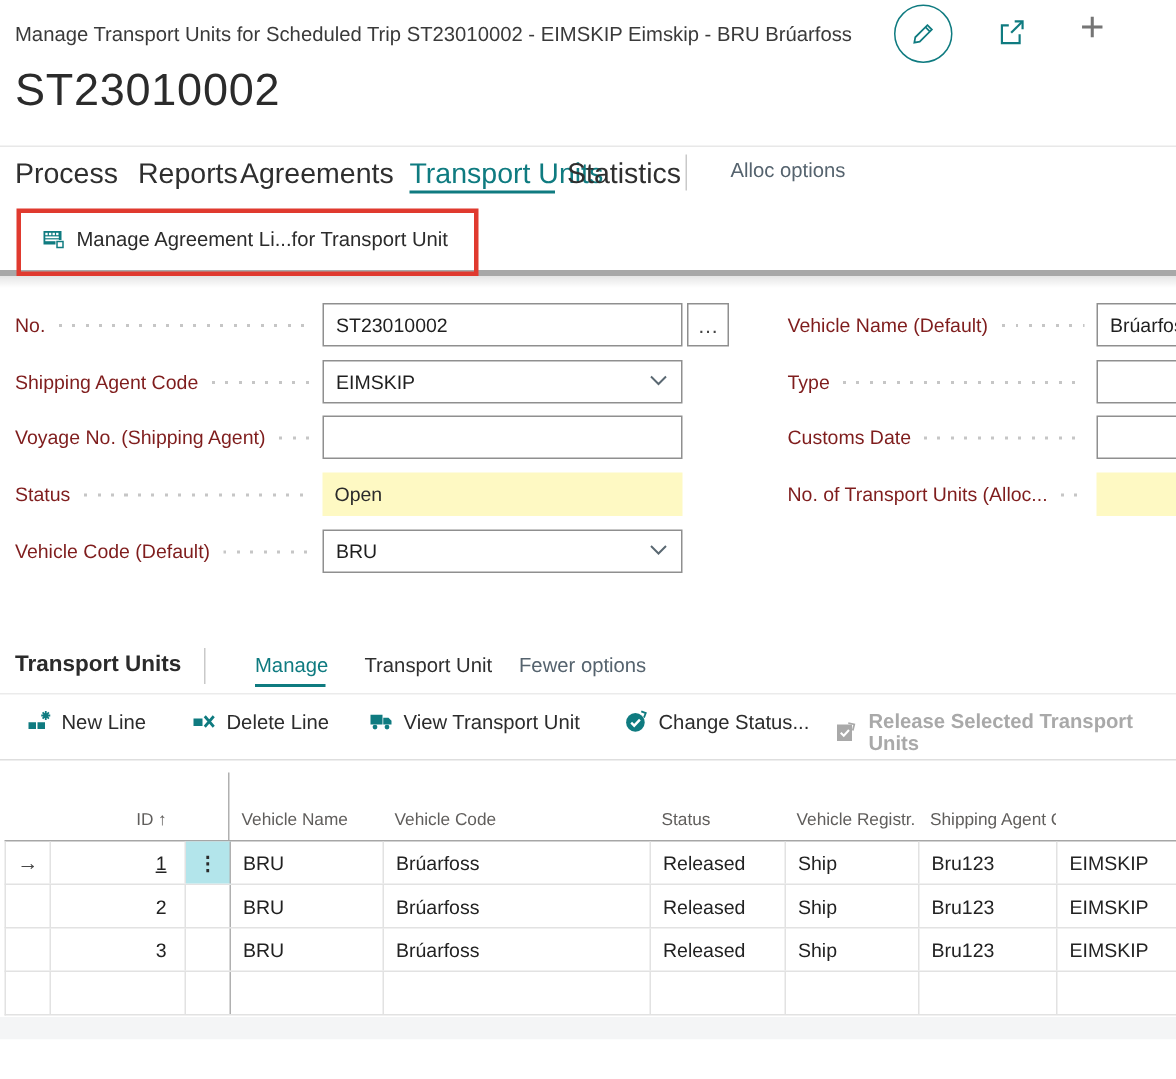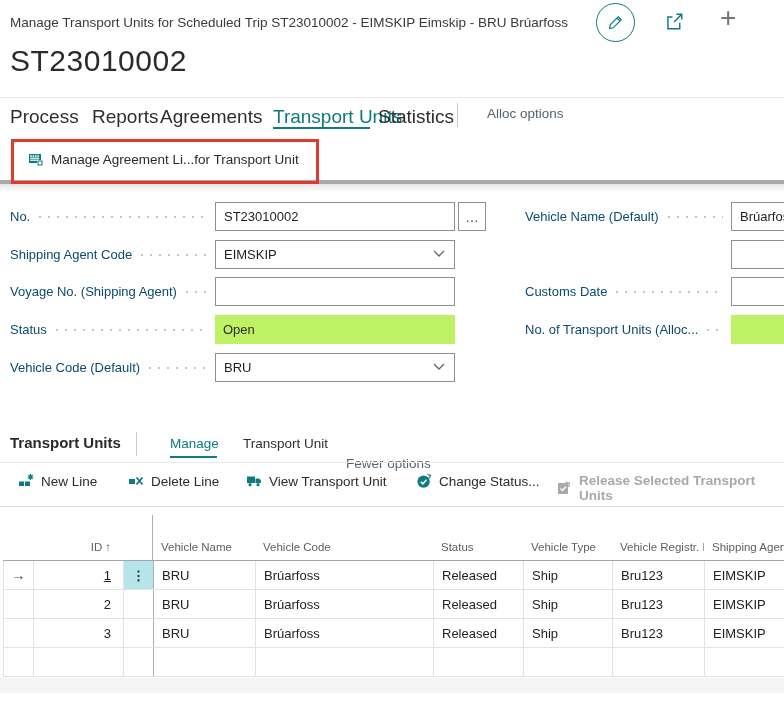--- a/index.html
+++ b/index.html
@@ -27,37 +27,37 @@
   
   .action-item { display:flex; align-items:center; gap:7px; font-size:13.5px; color:#2b2b2b; cursor:pointer; }
   .annotation-box { left:11px; top:139px; width:308px; height:45px; border:3px solid #e03a2f; z-index:5; }
   .act1 { left:28px; top:151px; }
   .act2 { left:335px; top:151px; }
   .gray-bar { left:0; top:180px; width:784px; height:4px; background:#a8a8a8; }
   .gray-bar-shadow { left:0; top:184px; width:784px; height:8px;
                      background:linear-gradient(to bottom, rgba(0,0,0,0.10), rgba(0,0,0,0)); }
 
   
-  .flabel { display:flex; align-items:center; height:29px; font-size:13px; color:#0c4a6e; white-space:nowrap; overflow:hidden; }
+  .flabel { display:flex; align-items:center; height:29px; font-size:13px; color:#7f1d1d; white-space:nowrap; overflow:hidden; }
   .dots { flex:1; height:2px; margin-left:9px; margin-right:4px;
           background:repeating-linear-gradient(to right, #c6c6c6 0 2px, transparent 2px 9px); }
   .field { height:29px; border:1px solid #8f8f8f; background:#fff; font-family:"Liberation Sans",sans-serif;
            font-size:13px; color:#1f1f1f; padding:0 24px 0 8px; outline:none; }
   .field.noarrow { padding-right:8px; }
-  .readonly-field { height:29px; background:#bef264; border:none; font-size:13px; color:#2b2b2b;
+  .readonly-field { height:29px; background:#fef9c3; border:none; font-size:13px; color:#2b2b2b;
                     display:flex; align-items:center; padding-left:8px; }
   .chev { position:absolute; color:#5a6872; pointer-events:auto; cursor:pointer; }
   .assist-btn { left:458px; width:28px; height:29px; border:1px solid #8f8f8f; background:#fff;
                 font-size:14px; color:#444; display:flex; align-items:center; justify-content:center; cursor:pointer; }
 
   
   .sub-title { left:10px; top:434px; font-size:15px; font-weight:700; color:#2b2b2b; }
   .stab { top:436px; font-size:13.5px; color:#2f2f2f; cursor:pointer; }
   .stab.active { color:#0f7b80; }
-  .stab.dim { color:#55636e;margin-top:20px; }
+  .stab.dim { color:#55636e; }
   .stab-underline { top:456px; height:2px; background:#0f7b80; }
   .sub-line1 { left:0; top:462px; width:784px; height:1px; background:#ebebeb; }
   .sub-line2 { left:0; top:506px; width:784px; height:1px; background:#dedede; }
 
   .tb-item { top:473px; display:flex; align-items:center; gap:7px; font-size:13.5px; color:#2c2c2c; cursor:pointer; }
   .tb-item .ticon { color:#0f7b80; display:flex; }
   .tb-item.disabled { color:#a9a9a9; cursor:default;font-weight:bold; }
   .tb-item.disabled .ticon { color:#a9a9a9; }
 
   
@@ -186,20 +186,24 @@
         <path d="M1 1l5 5 5-5"></path>
       </svg>
   </span>
 
   <div class="abs flabel" style="left:525px; top:202px; width:202px">
     <span>Vehicle Name (Default)</span>
       <span class="dots"></span>
   </div>
   <input class="abs field noarrow" style="left: 731px; top: 202px; width: 120px;" value="Brúarfoss">
 
+  <div class="abs flabel" style="left:525px; top:240px; width:202px">
+    <span>Type</span>
+      <span class="dots"></span>
+  </div>
   <input class="abs field noarrow" style="left: 731px; top: 240px; width: 120px;">
 
   <div class="abs flabel" style="left:525px; top:277px; width:202px">
     <span>Customs Date</span>
       <span class="dots"></span>
   </div>
   <input class="abs field noarrow" style="left: 731px; top: 277px; width: 120px;">
 
   <div class="abs flabel" style="left:525px; top:315px; width:202px">
     <span>No. of Transport Units (Alloc...</span>
@@ -281,21 +285,20 @@
     <div class="grow ghead">
       <div class="gcell"></div>
       <div class="gcell c-id">
         <span>ID</span>
         <span>↑</span>
       </div>
       <div class="gcell freeze"></div>
       <div class="gcell">Vehicle Name</div>
       <div class="gcell">Vehicle Code</div>
       <div class="gcell">Status</div>
-      <div class="gcell">Vehicle Type</div>
       <div class="gcell">Vehicle Registr. No.</div>
       <div class="gcell nofr">Shipping Agent Code</div>
     </div>
 
     <div class="grow drow">
       <div class="gcell c-arrow">
         <span>→</span>
       </div>
       <div class="gcell c-id">
         <span class="id-underline">1</span>

